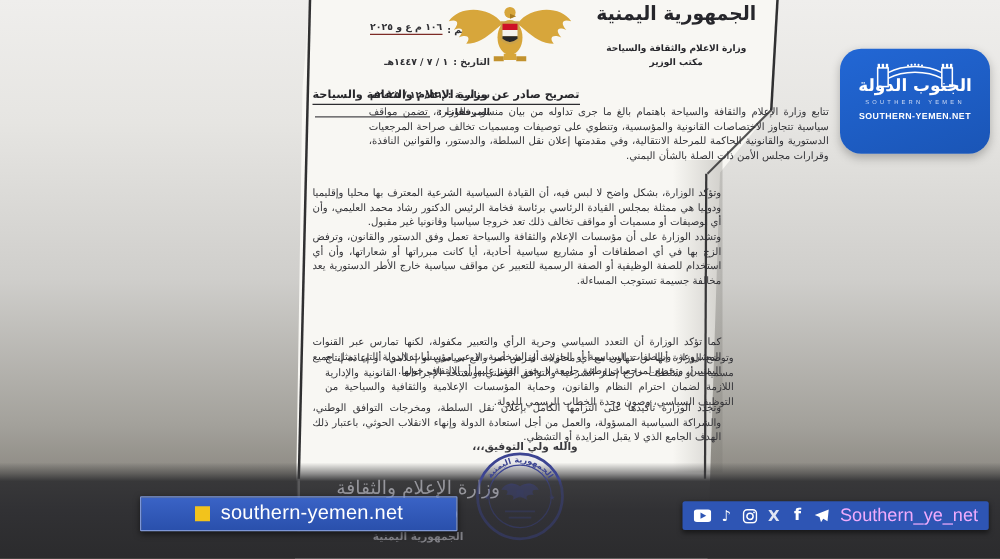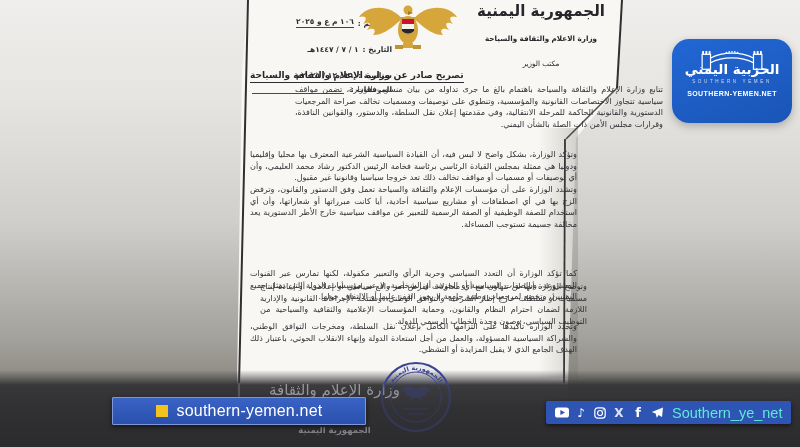--- a/index.html
+++ b/index.html
@@ -21,21 +21,21 @@
   .frow{display:flex;align-items:flex-end;margin-bottom:5px;white-space:nowrap;}
   .flabel{margin-left:4px;}
   .fval{letter-spacing:.3px;margin-top:12px;}
   .u{border-bottom:1px solid #7d2b25;padding-bottom:1px;}
   .fline{flex:1;border-bottom:1px solid #4a4a4e;height:7px;margin-right:3px;}
   .emblem{position:absolute;left:352px;top:1px;z-index:3;}
   .lh{position:absolute;left:462px;top:2px;width:158px;z-index:3;text-align:center;
     color:#26262b;direction:rtl;}
   .lh .rep{font-size:15px;font-weight:bold;transform:scaleY(1.05);letter-spacing:-.5px;}
   .lh .min{font-size:7.2px;font-weight:bold;margin-top:14px;}
-  .lh .off{font-size:7.2px;font-weight:normal;margin-top:16px;}
+  .lh .off{font-size:7.2px;font-weight:bold;margin-top:2px;}
 
   
   .title-wrap{position:absolute;left:250px;top:63px;width:228px;text-align:left;z-index:3;}
   .title{display:inline-block;font-size:9px;font-weight:bold;color:#27272b;direction:rtl;
     border-bottom:1.2px solid #2c2c30;padding-bottom:2px;}
   .para{position:absolute;z-index:3;direction:rtl;text-align:justify;text-align-last:right;
     font-size:8.1px;line-height:11.6px;font-weight:500;color:#323236;}
   .p1{left:250px;top:84px;width:368px;margin-left:45px;}
   .p2{left:250px;top:149px;width:327px;}
   .p3{left:250px;top:184px;width:327px;}
@@ -64,21 +64,21 @@
     display:flex;align-items:center;justify-content:center;gap:9px;
     background:linear-gradient(180deg,#3a63c6,#2a50ac);border:1px solid #7e97d6;border-radius:1px;
     box-shadow:0 2px 5px rgba(0,0,0,.55);cursor:pointer;}
   .net-btn .sq{width:12px;height:12px;background:#f2c31c;}
   .net-btn .lbl{font-family:"Liberation Sans",sans-serif;font-size:16px;color:#fff;letter-spacing:.2px;}
   .social{position:absolute;left:546px;top:401px;height:23px;z-index:7;display:flex;align-items:center;
     gap:5px;padding:0 9px;background:#2e55b4;border-radius:2px;box-shadow:0 2px 4px rgba(0,0,0,.5);cursor:pointer;}
   .social .ic{display:flex;align-items:center;justify-content:center;width:14px;height:14px;
     color:#fff;font-family:"DejaVu Sans",sans-serif;}
   .social .glyph{font-size:12px;font-weight:bold;line-height:1;}
-  .social .handle{font-family:"Liberation Sans",sans-serif;font-size:14.5px;color:#5eead4;margin-left:3px;white-space:nowrap;}
+  .social .handle{font-family:"Liberation Sans",sans-serif;font-size:14.5px;color:#f0abfc;margin-left:3px;white-space:nowrap;}
 
   
   .badge{position:absolute;left:672px;top:39px;width:120px;height:84px;z-index:7;
     background:linear-gradient(160deg,#2267d5 0%,#1a55b6 100%);border-radius:17px;
     box-shadow:0 3px 8px rgba(0,0,0,.25);display:flex;flex-direction:column;align-items:center;cursor:pointer;}
   .badge .fort{margin-top:6px;}
   .badge .ar{direction:rtl;font-size:13.5px;font-weight:bold;color:#fff;margin-top:-12px;letter-spacing:-.5px;}
   .badge .cap{font-family:"Liberation Sans",sans-serif;font-size:4.6px;letter-spacing:2.6px;color:#cfdcf5;margin-top:2px;}
   .badge .site{font-family:"Liberation Sans",sans-serif;font-size:7px;font-weight:bold;color:#fff;margin-top:6px;letter-spacing:.4px;}
 </style>
@@ -139,20 +139,21 @@
   <div class="title-wrap">
     <span class="title">تصريح صادر عن وزارة الإعلام والثقافة والسياحة</span>
   </div>
 
   <div class="para p1">تتابع وزارة الإعلام والثقافة والسياحة باهتمام بالغ ما جرى تداوله من بيان منسوب للوزارة، تضمن مواقف سياسية تتجاوز الاختصاصات القانونية والمؤسسية، وتنطوي على توصيفات ومسميات تخالف صراحة المرجعيات الدستورية والقانونية الحاكمة للمرحلة الانتقالية، وفي مقدمتها إعلان نقل السلطة، والدستور، والقوانين النافذة، وقرارات مجلس الأمن ذات الصلة بالشأن اليمني.</div>
   <div class="para p2">وتؤكد الوزارة، بشكل واضح لا لبس فيه، أن القيادة السياسية الشرعية المعترف بها محليا وإقليميا ودوليا هي ممثلة بمجلس القيادة الرئاسي برئاسة فخامة الرئيس الدكتور رشاد محمد العليمي، وأن أي توصيفات أو مسميات أو مواقف تخالف ذلك تعد خروجا سياسيا وقانونيا غير مقبول.</div>
   <div class="para p3">وتشدد الوزارة على أن مؤسسات الإعلام والثقافة والسياحة تعمل وفق الدستور والقانون، وترفض الزج بها في أي اصطفافات أو مشاريع سياسية أحادية، أيا كانت مبرراتها أو شعاراتها، وأن أي استخدام للصفة الوظيفية أو الصفة الرسمية للتعبير عن مواقف سياسية خارج الأطر الدستورية يعد مخالفة جسيمة تستوجب المساءلة.</div>
   <div class="para p4">كما تؤكد الوزارة أن التعدد السياسي وحرية الرأي والتعبير مكفولة، لكنها تمارس عبر القنوات المشروعة، وبالصفات السياسية أو الحزبية أو الشخصية، لا عبر مؤسسات الدولة التي تمثل جميع اليمنيين، وتخضع لمرجعيات وطنية جامعة لا يجوز القفز عليها أو الالتفاف حولها.</div>
   <div class="para p5">وتوضح الوزارة أنها لن تتهاون مع أي محاولات لفرض أمر واقع سياسي أو إعلامي، أو إعادة إنتاج مسميات أو سلطات خارج إطار الشرعية والتوافق الوطني، وستتخذ الإجراءات القانونية والإدارية اللازمة لضمان احترام النظام والقانون، وحماية المؤسسات الإعلامية والثقافية والسياحية من التوظيف السياسي، وصون وحدة الخطاب الرسمي للدولة.</div>
   <div class="para p6">وتجدد الوزارة تأكيدها على التزامها الكامل بإعلان نقل السلطة، ومخرجات التوافق الوطني، والشراكة السياسية المسؤولة، والعمل من أجل استعادة الدولة وإنهاء الانقلاب الحوثي، باعتبار ذلك الهدف الجامع الذي لا يقبل المزايدة أو التشظي.</div>
+  <div class="closing">والله ولي التوفيق،،،</div>
 
   <div class="strip"></div>
   <div class="lightseam"></div>
 
   <div class="sig">
     <div class="s1">وزارة الإعلام والثقافة والســياحة</div>
     <div class="s2">الجمهورية اليمنية</div>
   </div>
 
   <svg class="stamp" viewBox="0 0 76 76">
@@ -214,18 +215,18 @@
         <path d="M17 19 C30 12 50 12 63 19"></path>
       </g>
       <g fill="#fff">
         <circle cx="34" cy="8" r="0.9"></circle>
           <circle cx="37" cy="7.4" r="0.9"></circle>
           <circle cx="40" cy="7.2" r="0.9"></circle>
           <circle cx="43" cy="7.4" r="0.9"></circle>
           <circle cx="46" cy="8" r="0.9"></circle>
       </g>
     </svg>
-    <div class="ar">الحزبية اليمني</div>
+    <div class="ar">الجنوب الدولة</div>
     <div class="cap">SOUTHERN YEMEN</div>
     <div class="site">SOUTHERN-YEMEN.NET</div>
   </div>
 
 </div>
 
 </body></html>

